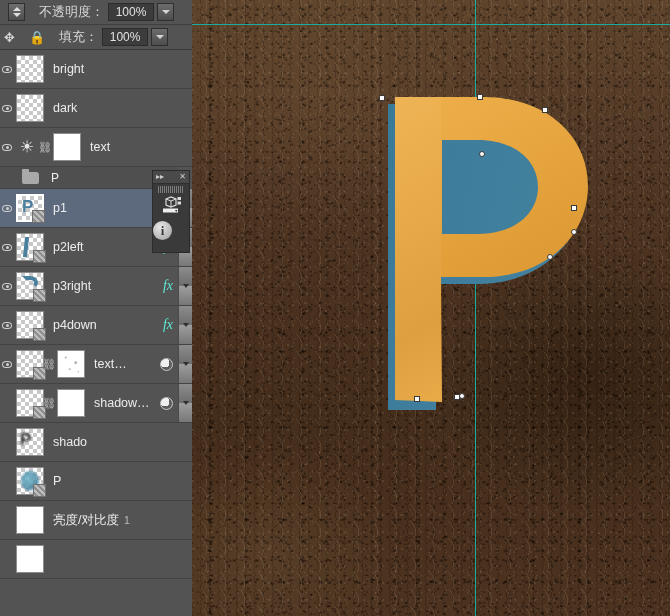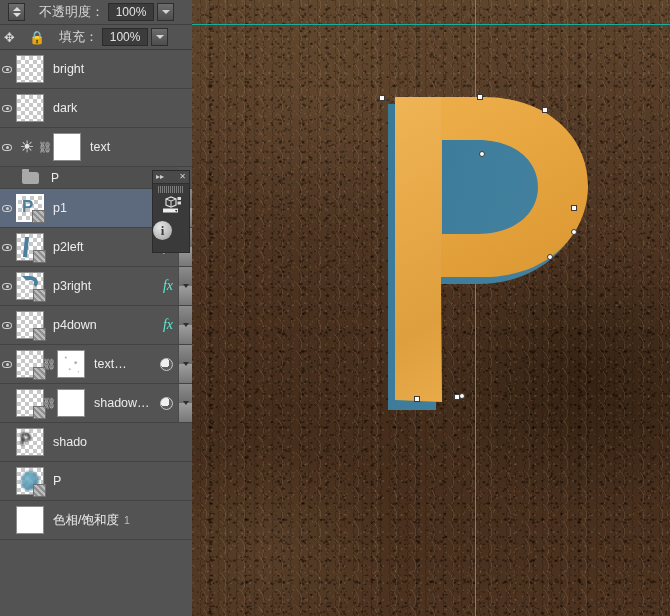--- a/index.html
+++ b/index.html
@@ -622,21 +622,26 @@
           <div class="eyecol"></div>
           <div class="thumb smartbadge">
             <span class="mini-teal"></span>
           </div>
           <div class="layer-name">P</div>
           <div class="expander blank"></div>
         </div>
         <div class="layer-row">
           <div class="eyecol"></div>
           <div class="thumb white"></div>
-          <div class="layer-name">色相/饱和度<span class="name-suffix">1</span></div>
+          <div class="layer-name">亮度/对比度<span class="name-suffix">1</span></div>
+          <div class="expander blank"></div>
+        </div>
+        <div class="layer-row">
+          <div class="eyecol"></div>
+          <div class="thumb white"></div>
           <div class="expander blank"></div>
         </div>
       </div>
   </div>
 
   <div id="minipanel">
     <div class="mp-header">
       <span class="mp-collapse">▸▸</span>
       <span class="mp-close">✕</span>
     </div>

